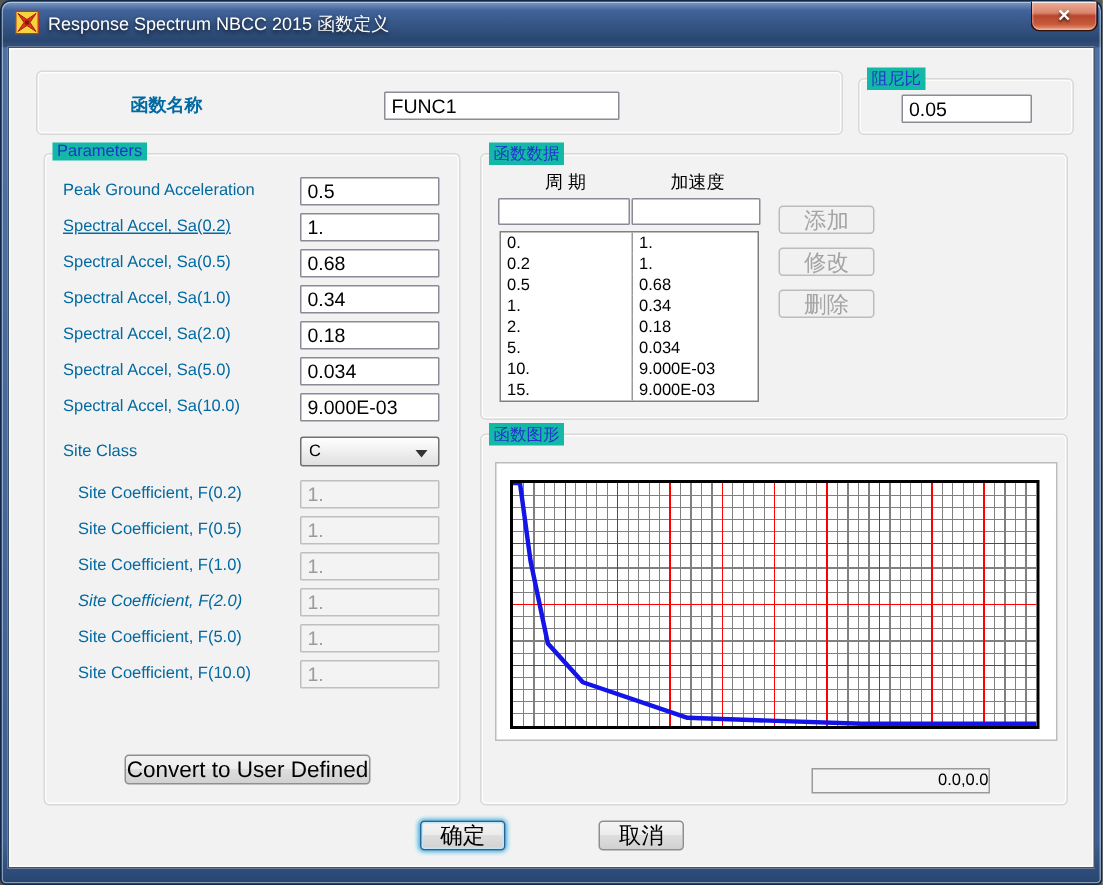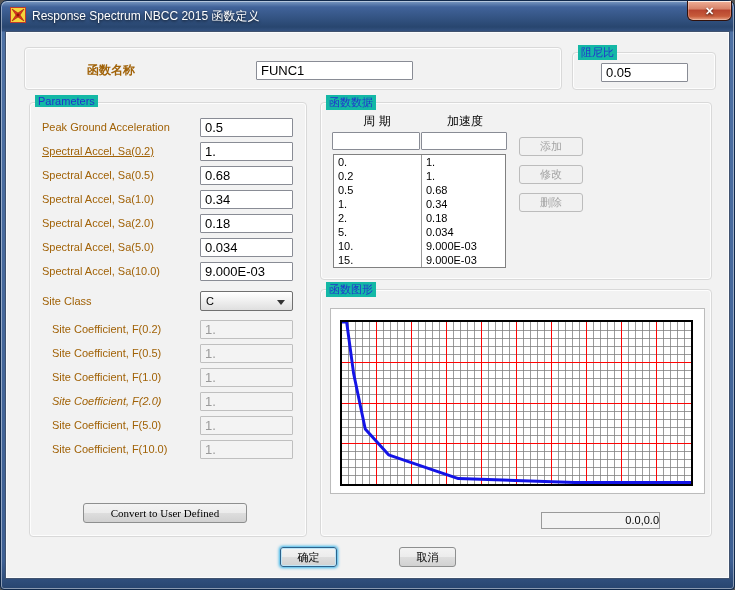--- a/index.html
+++ b/index.html
@@ -18,22 +18,22 @@
   .close-x{display:block;text-align:center;color:#fff;font-size:11px;font-weight:bold;line-height:18px;text-shadow:0 1px 2px rgba(0,0,0,.7);}
   
   .client{position:absolute;left:4px;right:4px;top:30px;bottom:10px;background:#f2f2f2;border:1px solid #41536f;
     box-shadow:inset 0 0 0 1px #fbfcfd;}
   
   .group{position:absolute;border:1px solid #d9d9d9;border-radius:4px;box-shadow:inset 0 0 0 1px #fdfdfd;}
   .group-title{position:absolute;top:-8px;left:5px;background:#14b8a6;padding:0 3px;font-size:11px;white-space:nowrap;}
   
   .txt{position:absolute;height:19px;border:1px solid #898c95;background:#fff;font-family:"Liberation Sans","DejaVu Sans",sans-serif;font-size:13px;color:#000;padding:1px 4px;border-radius:1px;}
   .txt:disabled{background:#f3f3f3;border-color:#bfbfbf;color:#9b9b9b;}
-  .lbl{position:absolute;white-space:nowrap;color:#a16207;}
-  .btn{position:absolute;border:1px solid #8e8f8f;border-radius:3px;font-family:Liberation Serif, serif;font-size:11px;color:#000;
+  .lbl{position:absolute;white-space:nowrap;color:#0369a1;}
+  .btn{position:absolute;border:1px solid #8e8f8f;border-radius:3px;font-family:Liberation Sans, sans-serif;font-size:15px;color:#000;
     background:linear-gradient(180deg,#f3f3f3 0%,#ececec 48%,#dedede 50%,#d1d1d1 100%);cursor:pointer;padding:0;}
   .btn:disabled{background:#f1f1f1;border-color:#bcbcbc;color:#a4a4a4;cursor:default;}
   .btn-ok{border-color:#2c628b;box-shadow:0 0 3px 1px #35b2e8, inset 0 0 0 1px #bee6f8;}
   .combo{position:absolute;height:20px;border:1px solid #707070;border-radius:2px;background:linear-gradient(180deg,#ffffff,#f1f1f1 45%,#dfdfdf);cursor:pointer;}
   .combo-value{position:absolute;left:5px;top:3px;font-size:11px;}
   .combo-arrow{position:absolute;right:7px;top:8px;width:0;height:0;border-left:4px solid transparent;border-right:4px solid transparent;border-top:5px solid #333;}
   
   .listbox{position:absolute;background:#fff;border:1px solid #808080;}
   .list-row{display:flex;height:14px;line-height:14px;cursor:default;}
   .cell-period{width:88px;border-right:1px solid #9a9a9a;padding-left:4px;overflow:hidden;}

